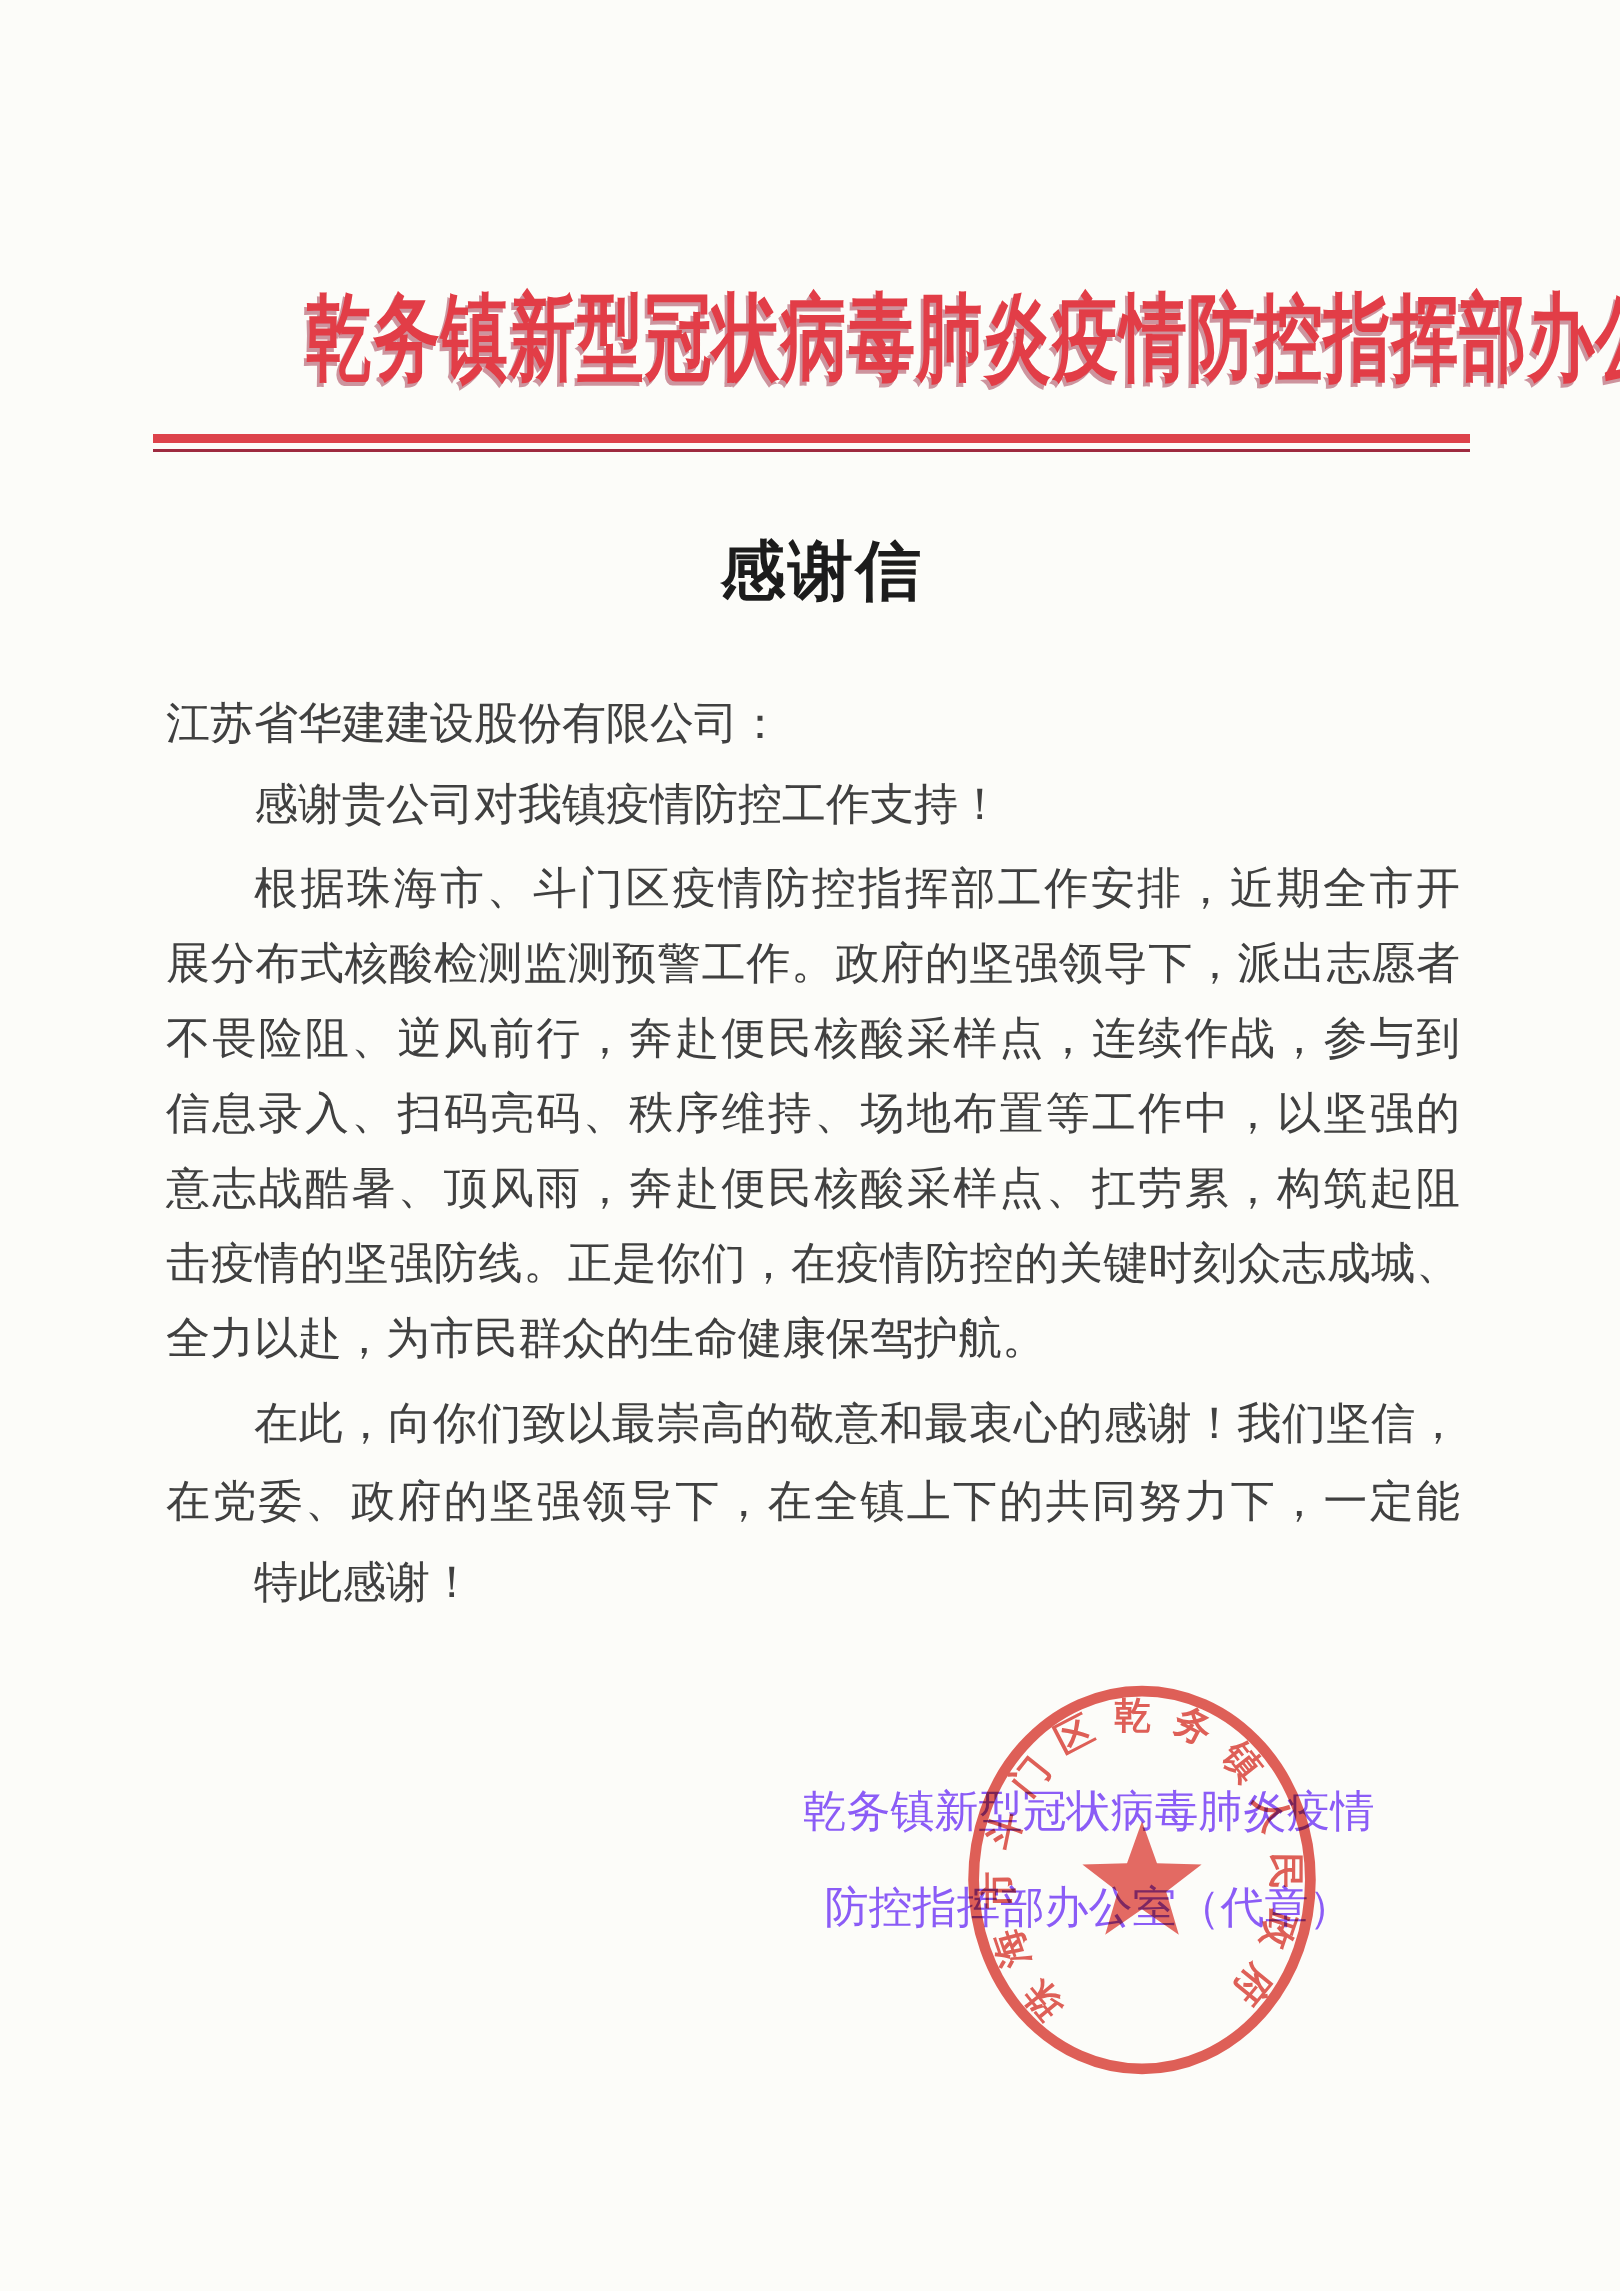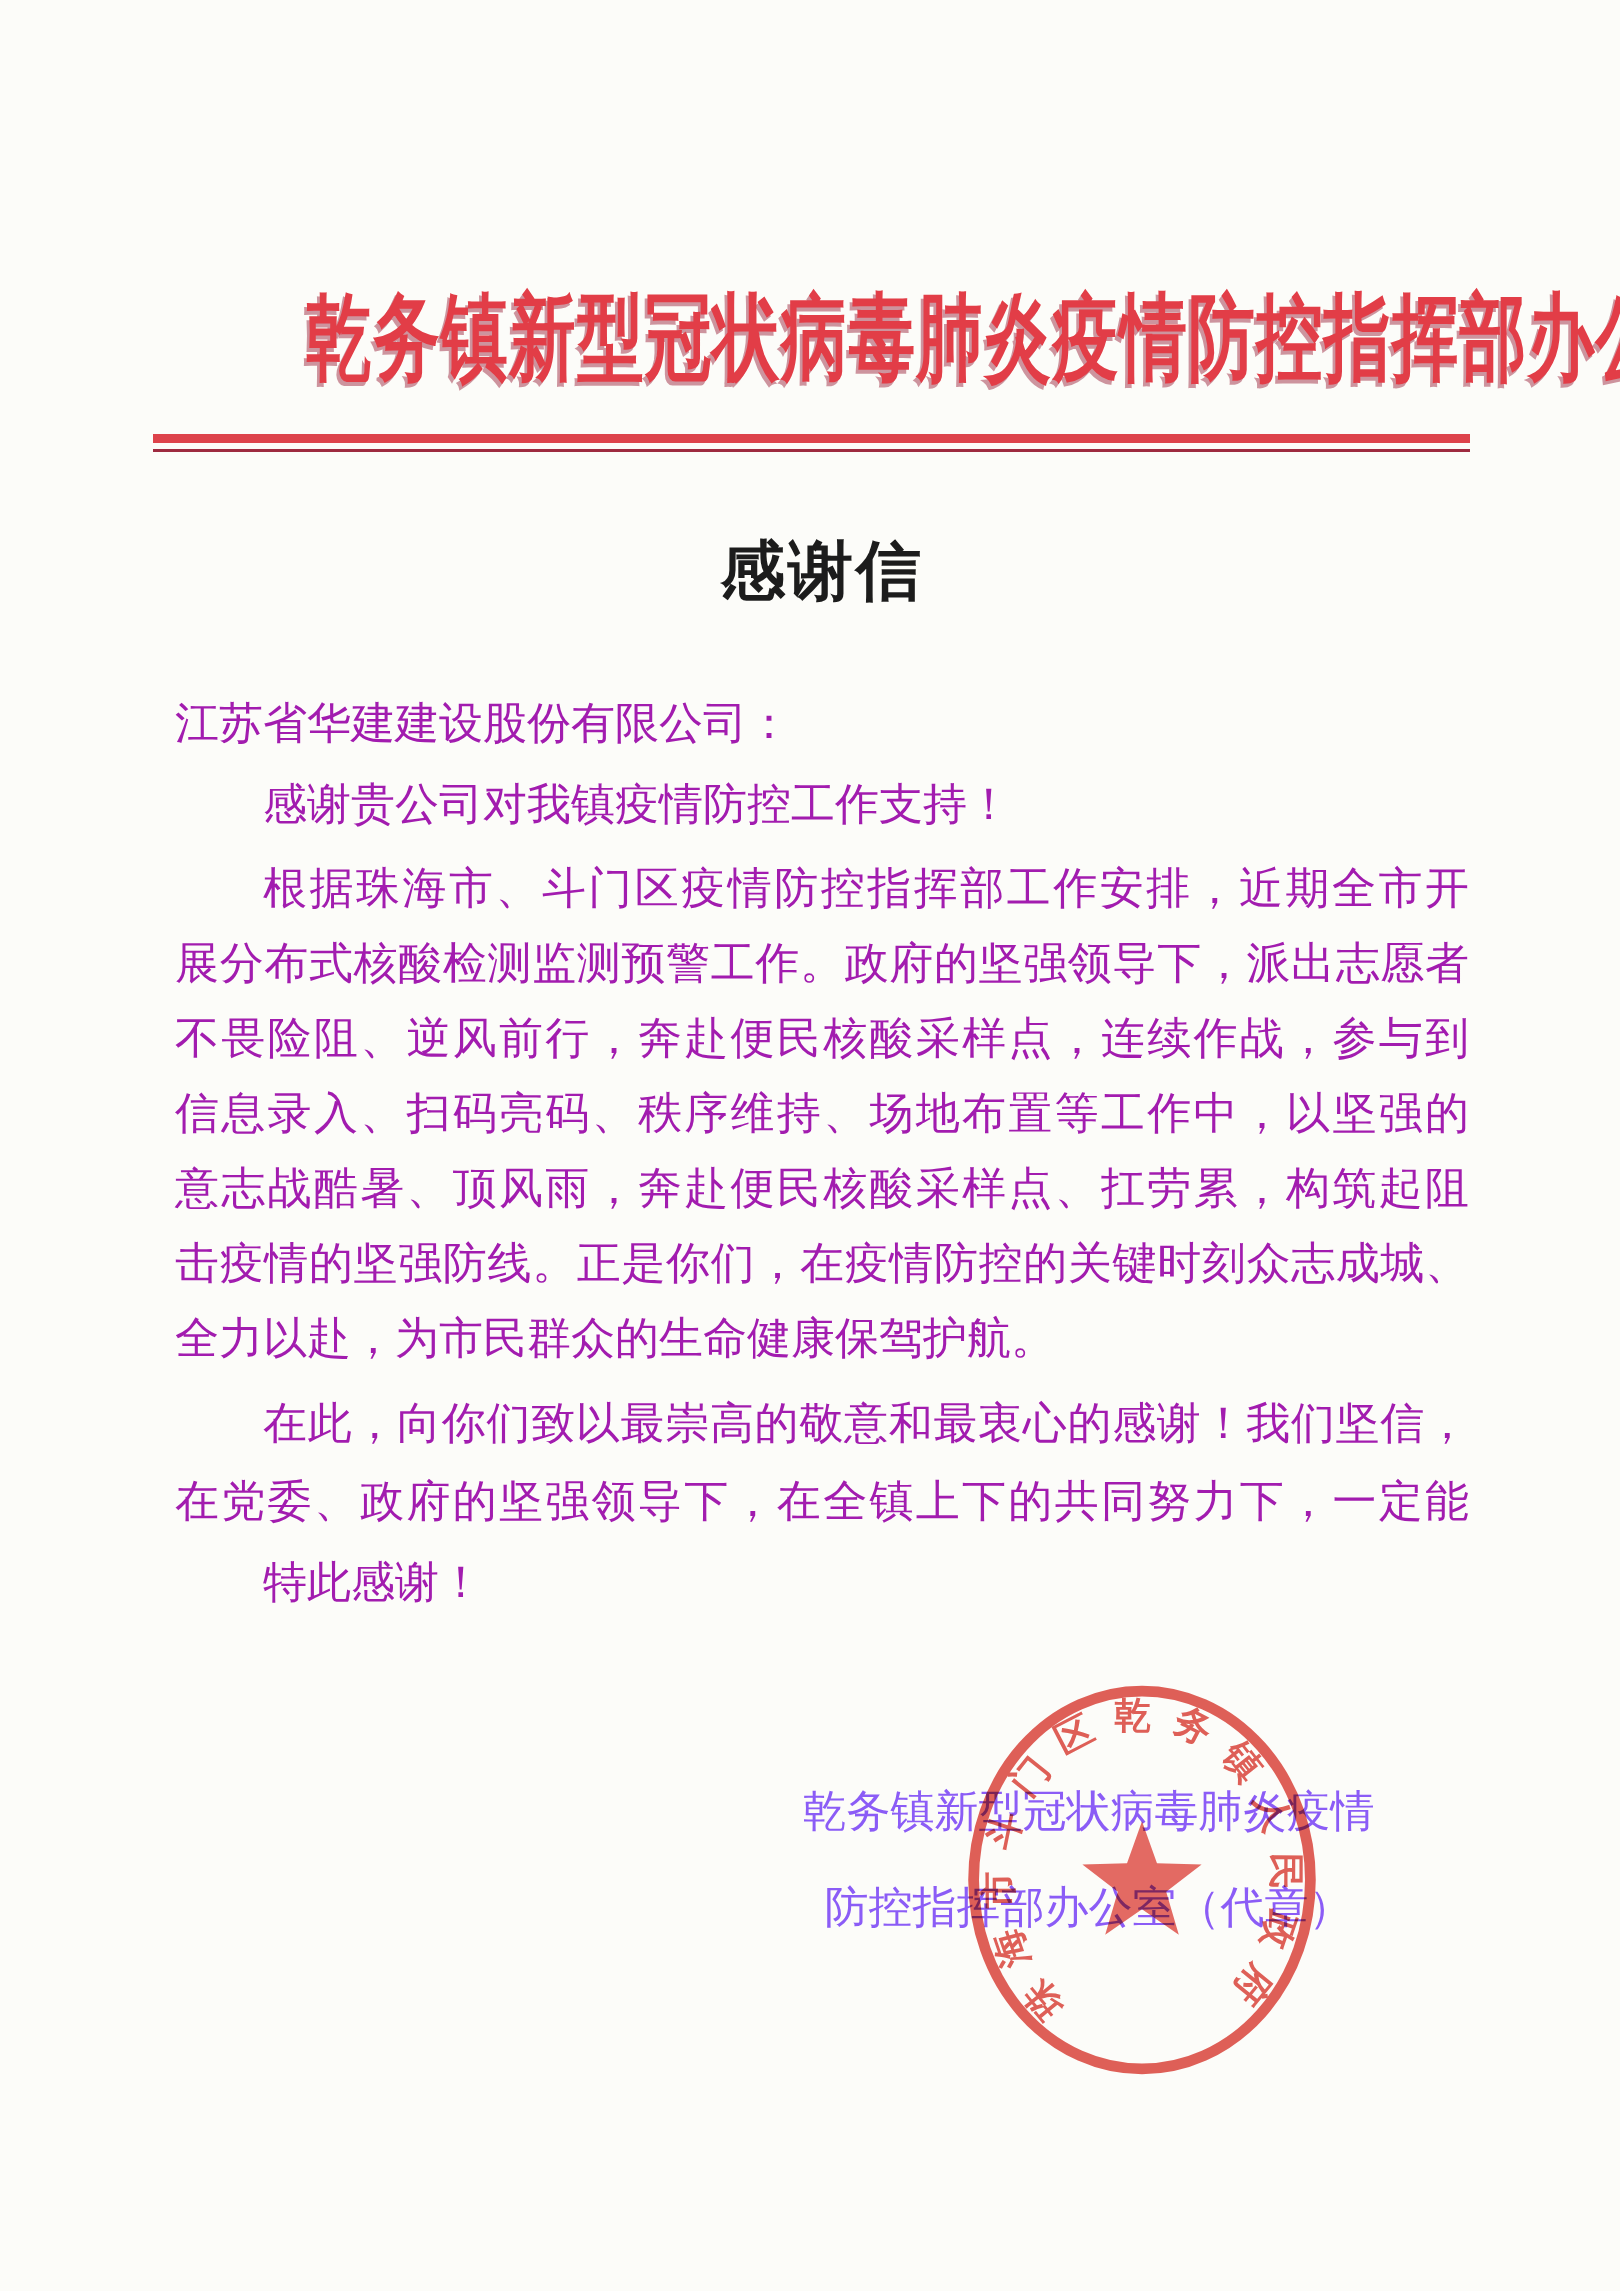--- a/index.html
+++ b/index.html
@@ -47,25 +47,25 @@
     text-align: center;
     font-size: 65px;
     font-weight: bold;
     letter-spacing: 2.9px;
     color: #1c1c1c;
   }
 
   
   .body {
     position: absolute;
-    top: 686px; left: 175px;
+    top: 686px; left: 166px;
     width: 1294px;
     font-size: 44px;
     line-height: 75px;
-    color: #a21caf;
+    color: #404040;
   }
   .line { white-space: nowrap; }
   .line.fill { white-space: normal; text-align: justify; text-align-last: justify; }
   .line.indent { text-indent: 88px; }
   .line.sp-sm { margin-top: 5.9px; }
   .line.sp-md { margin-top: 8.8px; }
   .line.sp-lg { margin-top: 13.7px; font-family: Liberation Mono, monospace; }
 
   
   .signature {

